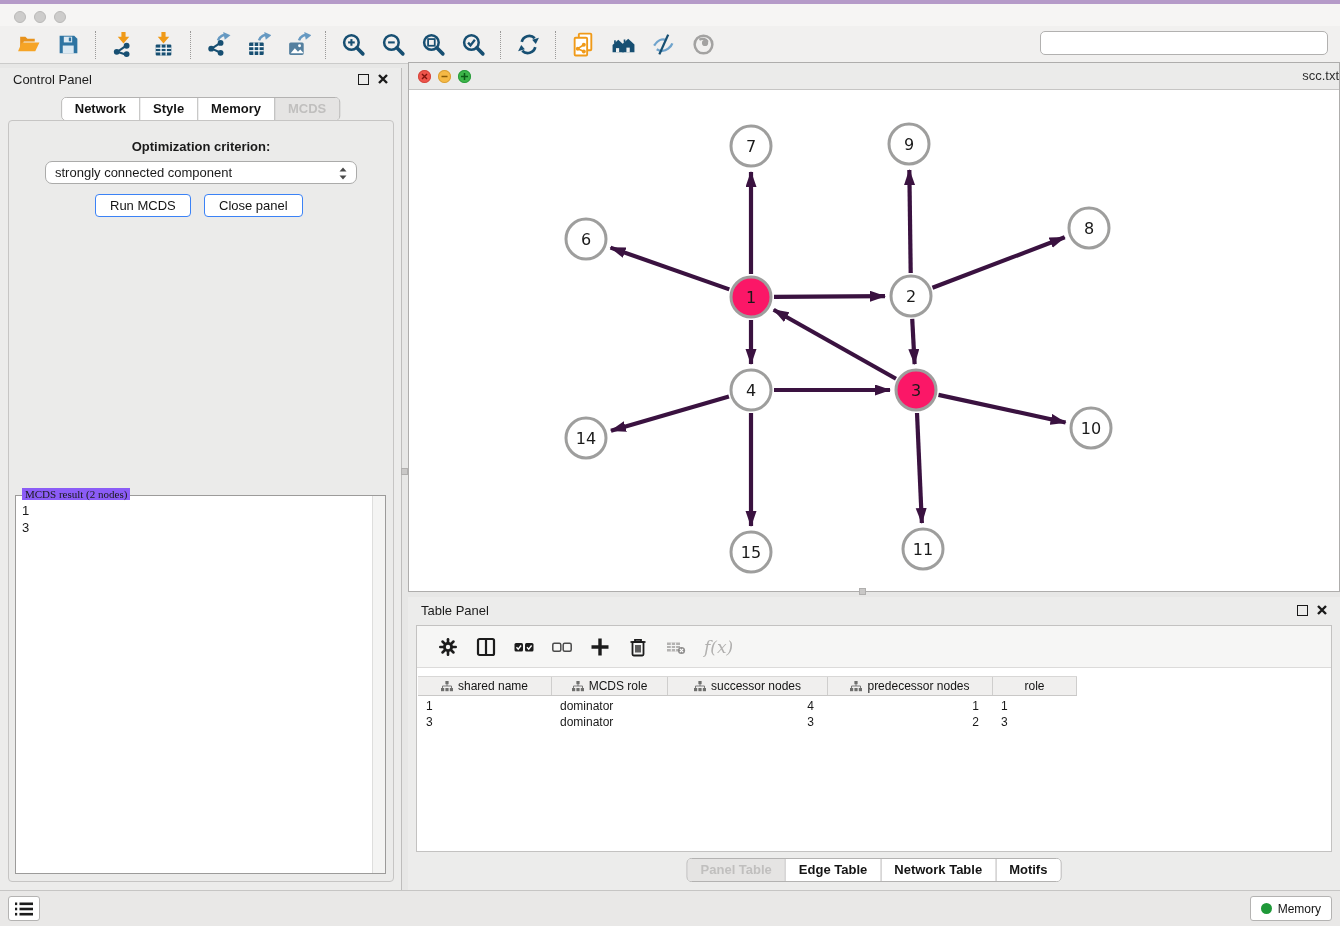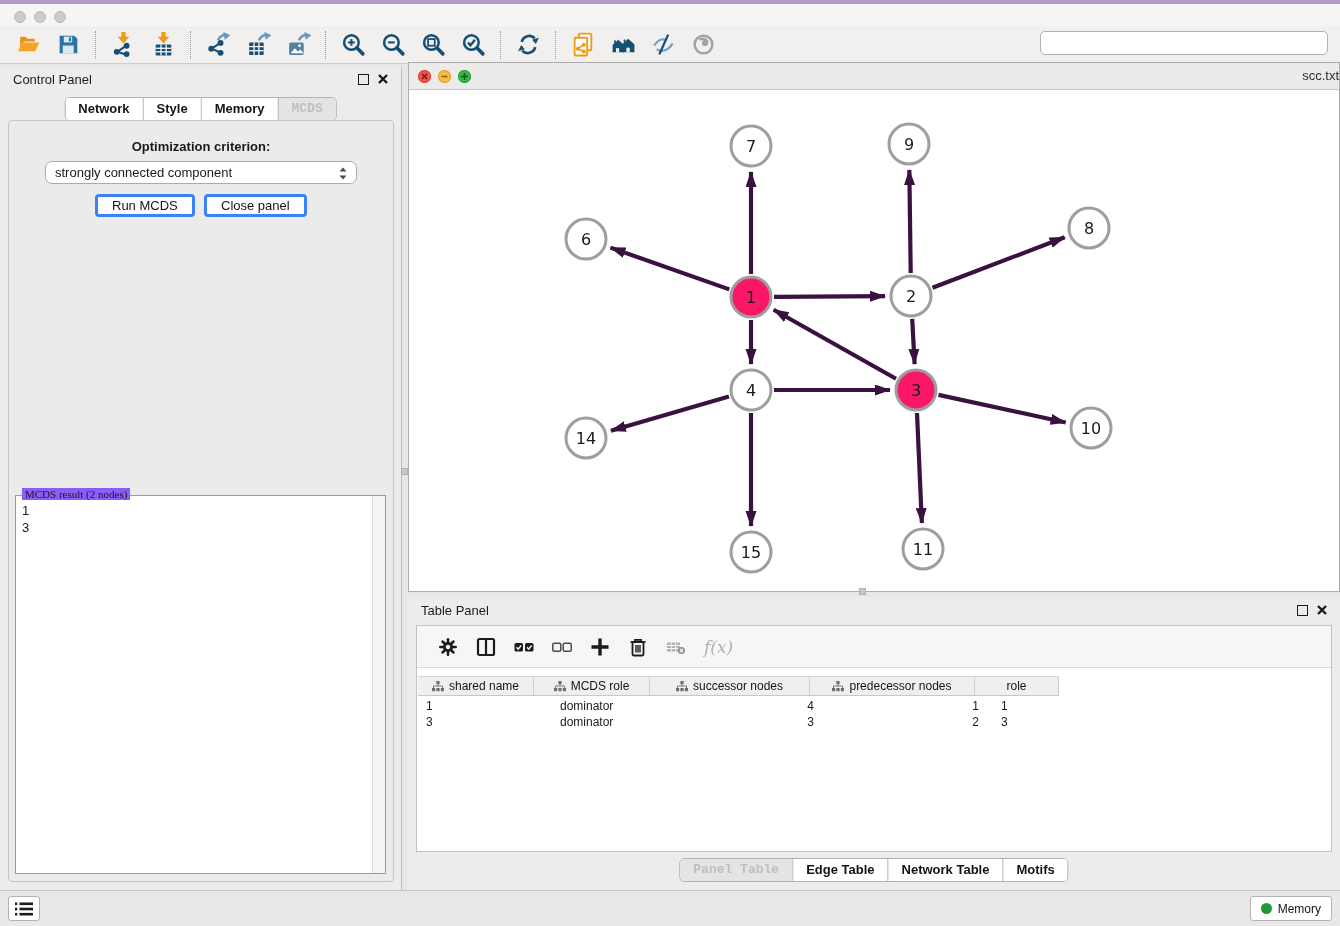--- a/index.html
+++ b/index.html
@@ -26,28 +26,28 @@
   .panel-head { position:absolute; left:0; top:0; width:100%; height:24px; }
   .panel-title { position:absolute; left:13px; top:4px; font-size:13px; color:#1c1c1c; }
   .float-btn { position:absolute; top:6px; width:11px; height:11px; border:1.6px solid #1a1a1a; background:transparent; }
   .close-btn { position:absolute; top:5px; width:13px; height:13px; border:none; background:transparent; padding:0; }
   .close-btn svg { width:12px; height:12px; }
   #cp-float { right:32px; } #cp-close { right:12px; }
 
   .seg { display:inline-flex; border:1px solid #b3b2b1; border-radius:5px; overflow:hidden; background:#fff; }
   .seg .tab { padding:3px 13px 4px 13px; font-size:13px; font-weight:600; background:#fff; color:#141414; border-left:1px solid #b9b8b7; cursor:default; white-space:nowrap; }
   .seg .tab:first-child { border-left:none; }
-  .seg .tab.active { background:#e5e4e3; color:#c0bfbe;font-family:Liberation Mono, monospace; }
+  .seg .tab.active { background:#e5e4e3; color:#c0bfbe; }
   #cp-tabs { position:absolute; top:29px; left:50%; transform:translateX(-50%); }
 
   #cp-box { position:absolute; left:8px; top:52px; width:386px; height:762px; border:1px solid #c6c5c4; border-radius:4px; background:#ebebea; }
   #opt-label { position:absolute; top:18px; width:100%; text-align:center; font-size:13px;font-weight:bold; }
   #criterion-select { position:absolute; left:36px; top:40px; width:312px; height:23px; background:#fff; border:1px solid #ababaa; border-radius:7px; font-size:13px; display:flex; align-items:center; padding-left:9px; }
   #criterion-stepper { position:absolute; right:5px; top:3px; }
-  .btn { position:absolute; height:23px; background:#fff; border:3px solid #3b82f6; border-radius:4px; font-size:13px; font-family:"Liberation Sans",sans-serif; padding:0 14px; color:#141414; }
+  .btn { position:absolute; height:23px; background:#fff; border:1px solid #3b82f6; border-radius:4px; font-size:13px; font-family:"Liberation Sans",sans-serif; padding:0 14px; color:#141414; }
   #run-mcds { left:86px; top:73px; }
   #close-panel { left:195px; top:73px; }
 
   #result-box { position:absolute; left:6px; top:374px; width:371px; height:379px; border:1px solid #9c9b9a; background:#fff; }
   #result-legend { position:absolute; left:6px; top:-8px; background:#8b5cf6; padding:0 3px; font-size:11px;font-family:Liberation Serif, serif; }
   #result-list { position:absolute; left:0; top:2px; right:13px; bottom:0; padding:4px 0 0 6px; font-size:13px; line-height:17px; overflow:hidden; }
   #result-scroll { position:absolute; right:0; top:0; bottom:0; width:13px; background:#f4f4f3; border-left:1px solid #dededd; }
 
   
   #network-window { left:408px; top:62px; width:932px; height:530px; background:#fff; border:1px solid #aeadac; }
@@ -446,21 +446,21 @@
               <line x1="5.3" y1="5.5" x2="5.3" y2="14.5"></line>
               <line x1="9.6" y1="5.5" x2="9.6" y2="14.5"></line>
             </g>
             <circle cx="15.5" cy="13.5" r="3.6" fill="#8f8e8d"></circle>
             <path d="M13.9 11.9l3.2 3.2M17.1 11.9l-3.2 3.2" stroke="#fff" stroke-width="1.2"></path>
           </svg>
         </button>
       <button class="tt-btn" id="fx-btn">f(x)</button>
     </div>
     <div id="table-header">
-        <div class="th-cell" style="width: 116px;">
+        <div class="th-cell" style="width: 134px;">
           <svg width="12" height="11" viewBox="0 0 12 11">
             <path d="M6 3v2M1.5 7V5h9v2" stroke="#6e6e6d" stroke-width="0.9" fill="none"></path>
             <g fill="#6e6e6d">
               <rect x="4.4" y="0" width="3.2" height="3.2"></rect>
               <rect x="0" y="7" width="3.2" height="3.2"></rect>
               <rect x="4.4" y="7" width="3.2" height="3.2"></rect>
               <rect x="8.8" y="7" width="3.2" height="3.2"></rect>
             </g>
           </svg>
           <span>shared name</span>

